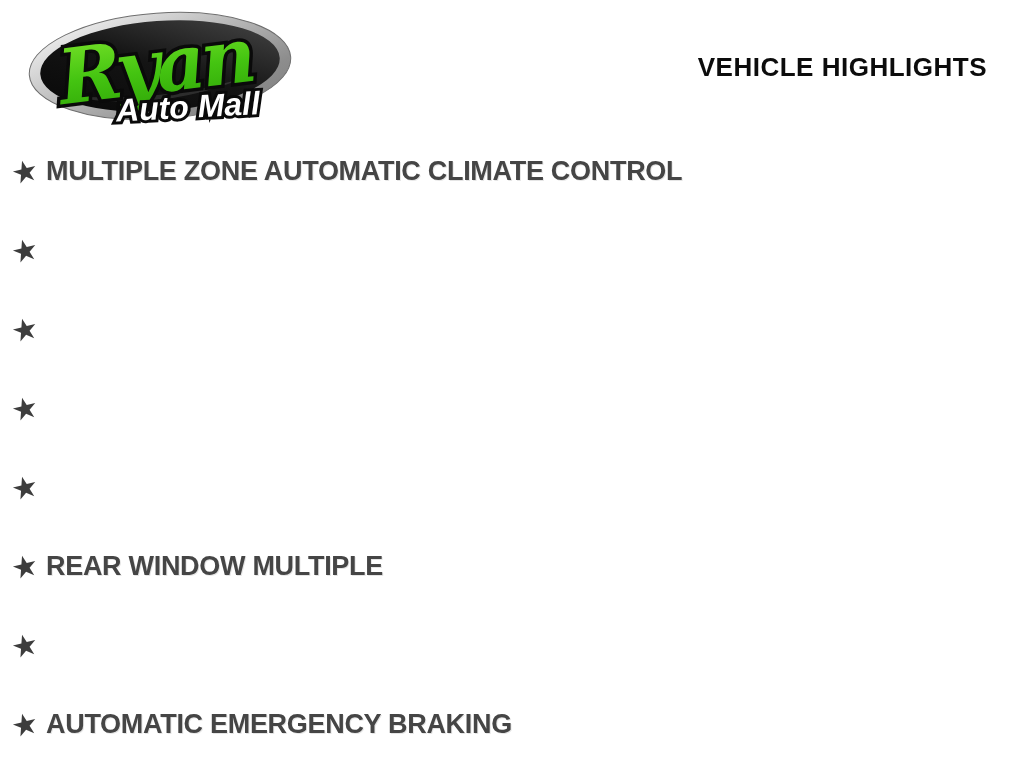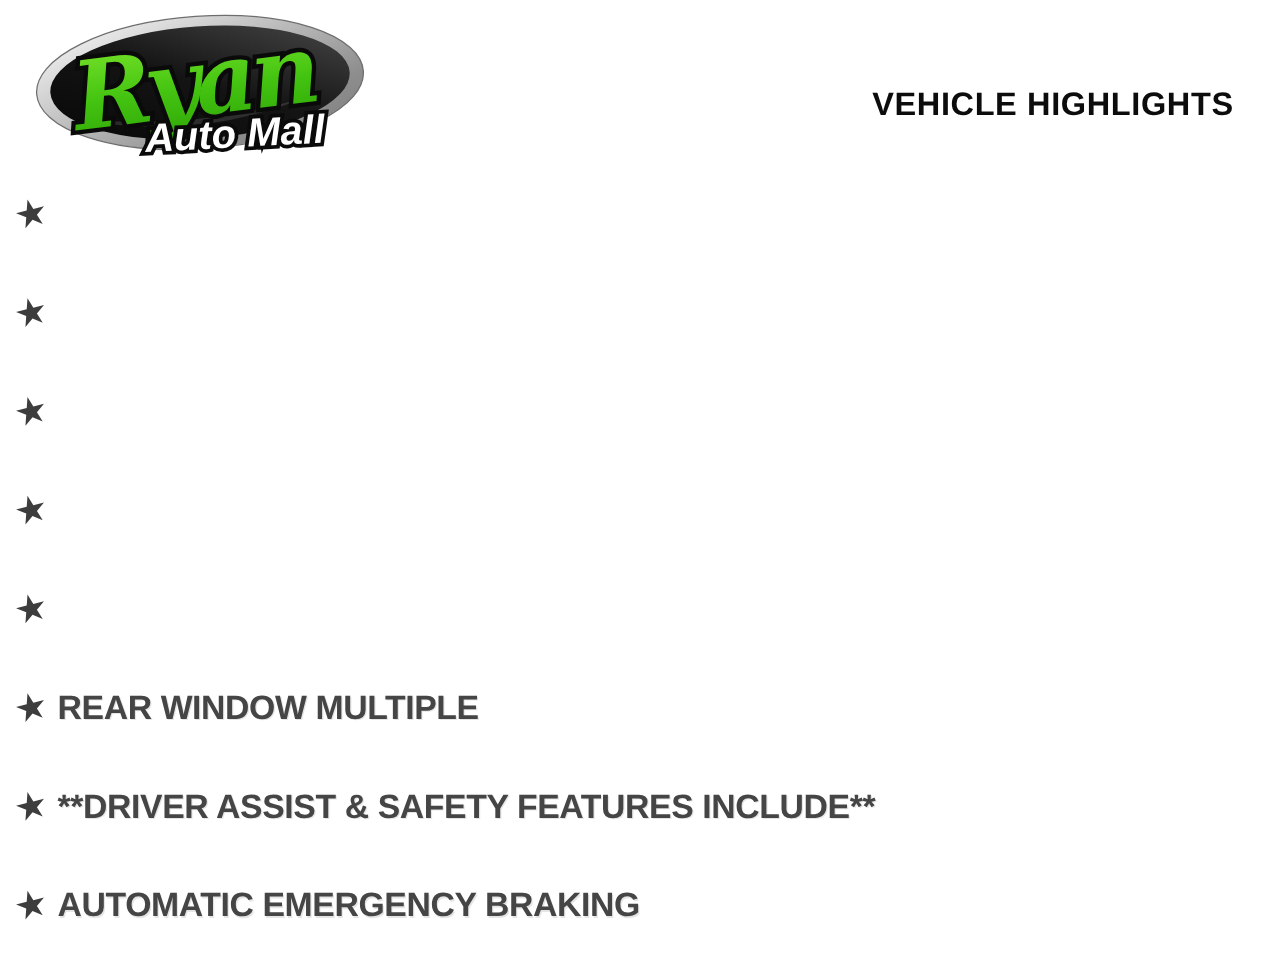--- a/index.html
+++ b/index.html
@@ -25,21 +25,21 @@
   }
   .logo-wrap {
     position: absolute;
     left: 24px;
     top: 4px;
     width: 272px;
     height: 128px;
   }
   .page-title {
     position: absolute;
-    top: 68px;
+    top: 52px;
     right: 37px;
     font-size: 26px;
     font-weight: bold;
     letter-spacing: 0.5px;
     color: #0c0c0c;
     white-space: nowrap;
     margin-left: 19px;
   }
 
   
@@ -115,40 +115,40 @@
         <text x="92" y="114" transform="rotate(-3 160 105)" font-family="Liberation Sans, sans-serif" font-style="italic" font-weight="bold" font-size="32" fill="#ffffff" stroke="#0a0a0a" stroke-width="6" paint-order="stroke" letter-spacing="0">Auto Mall</text>
       </svg>
     </div>
 
     <div class="page-title">VEHICLE HIGHLIGHTS</div>
   </div>
 
   <ul class="highlights">
     <li class="highlight-row">
       <span class="star-icon">★</span>
+      <span class="item-label">MULTIPLE ZONE AUTOMATIC CLIMATE CONTROL</span>
     </li>
     <li class="highlight-row">
       <span class="star-icon">★</span>
     </li>
     <li class="highlight-row">
       <span class="star-icon">★</span>
     </li>
     <li class="highlight-row">
       <span class="star-icon">★</span>
     </li>
     <li class="highlight-row">
       <span class="star-icon">★</span>
     </li>
     <li class="highlight-row">
       <span class="star-icon">★</span>
       <span class="item-label">REAR WINDOW MULTIPLE</span>
     </li>
     <li class="highlight-row">
       <span class="star-icon">★</span>
-      <span class="item-label">**DRIVER ASSIST &amp; SAFETY FEATURES INCLUDE**</span>
     </li>
     <li class="highlight-row">
       <span class="star-icon">★</span>
       <span class="item-label">AUTOMATIC EMERGENCY BRAKING</span>
     </li>
   </ul>
 
 </div>
 
 </body></html>

